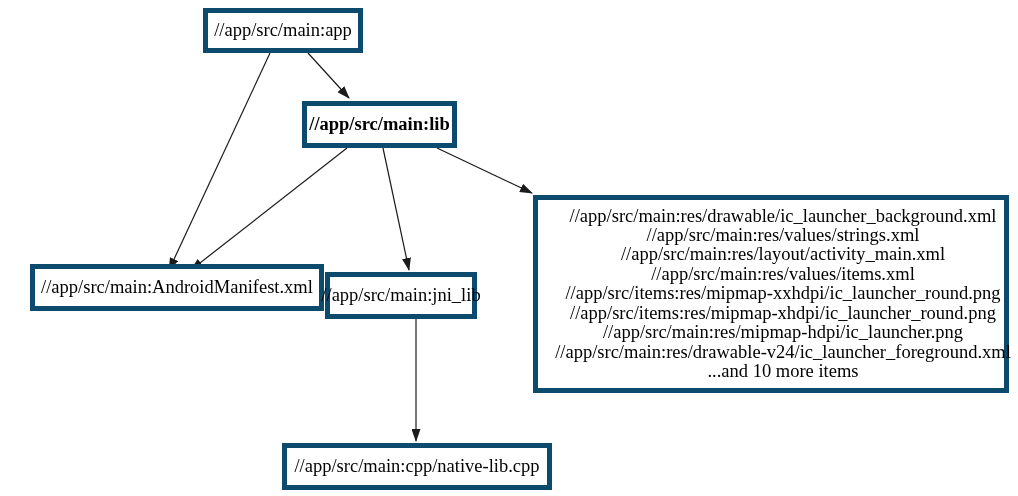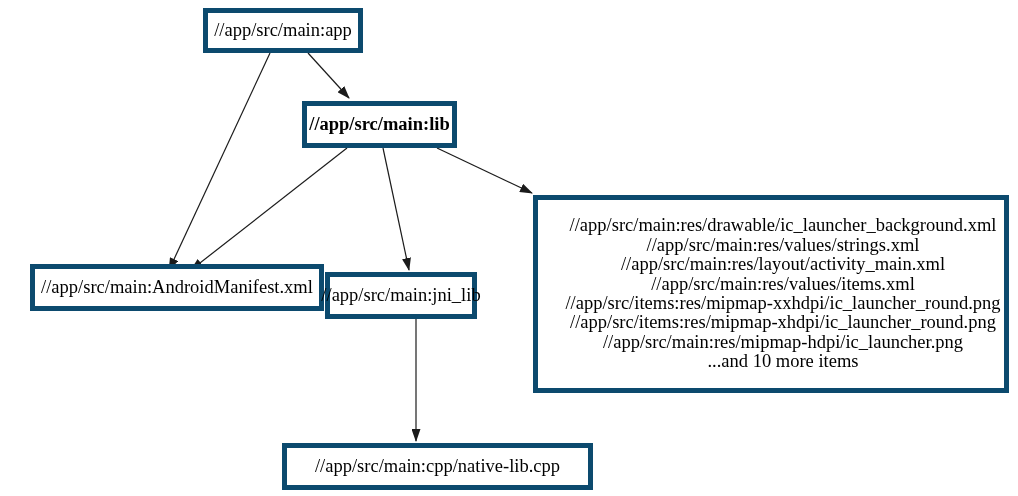--- a/index.html
+++ b/index.html
@@ -43,21 +43,21 @@
   .node.multiline .line {
     display: block;
     line-height: 19.4px;
     font-size: 18.5px;
   }
   #node-app        { left: 203px; top: 8px;   width: 160px; height: 45px; }
   #node-lib        { left: 302px; top: 101px; width: 155px; height: 47px; font-weight: bold; }
   #node-manifest   { left: 6px;   top: 264px; width: 294px; height: 47px; margin-left: 24px; }
   #node-jni-lib    { left: 325px; top: 272px; width: 152px; height: 47px; }
   #node-res-group  { left: 533px; top: 195px; width: 476px; height: 198px; padding-left: 24px; }
-  #node-native-lib { left: 282px; top: 443px; width: 311px; height: 47px; }
+  #node-native-lib { left: 282px; top: 443px; width: 270px; height: 47px; }
 </style>
 </head>
 <body>
 
 <div id="canvas">
 
   <svg id="edges" width="1018" height="496" viewBox="0 0 1018 496" xmlns="http://www.w3.org/2000/svg">
     <defs>
       <marker id="arrow" markerWidth="13" markerHeight="9" refX="12" refY="4.5" orient="auto" markerUnits="userSpaceOnUse">
         <path d="M0,0 L13,4.5 L0,9 Z" fill="#1b1b1b"></path>
@@ -88,20 +88,21 @@
   </div>
 
   <div id="node-res-group" class="node multiline">
     <span class="line">//app/src/main:res/drawable/ic_launcher_background.xml</span>
     <span class="line">//app/src/main:res/values/strings.xml</span>
     <span class="line">//app/src/main:res/layout/activity_main.xml</span>
     <span class="line">//app/src/main:res/values/items.xml</span>
     <span class="line">//app/src/items:res/mipmap-xxhdpi/ic_launcher_round.png</span>
     <span class="line">//app/src/items:res/mipmap-xhdpi/ic_launcher_round.png</span>
     <span class="line">//app/src/main:res/mipmap-hdpi/ic_launcher.png</span>
+    <span class="line">//app/src/main:res/drawable-v24/ic_launcher_foreground.xml</span>
     <span class="line">...and 10 more items</span>
   </div>
 
   <div id="node-native-lib" class="node">
     <span>//app/src/main:cpp/native-lib.cpp</span>
   </div>
 
 </div>
 
 </body></html>

